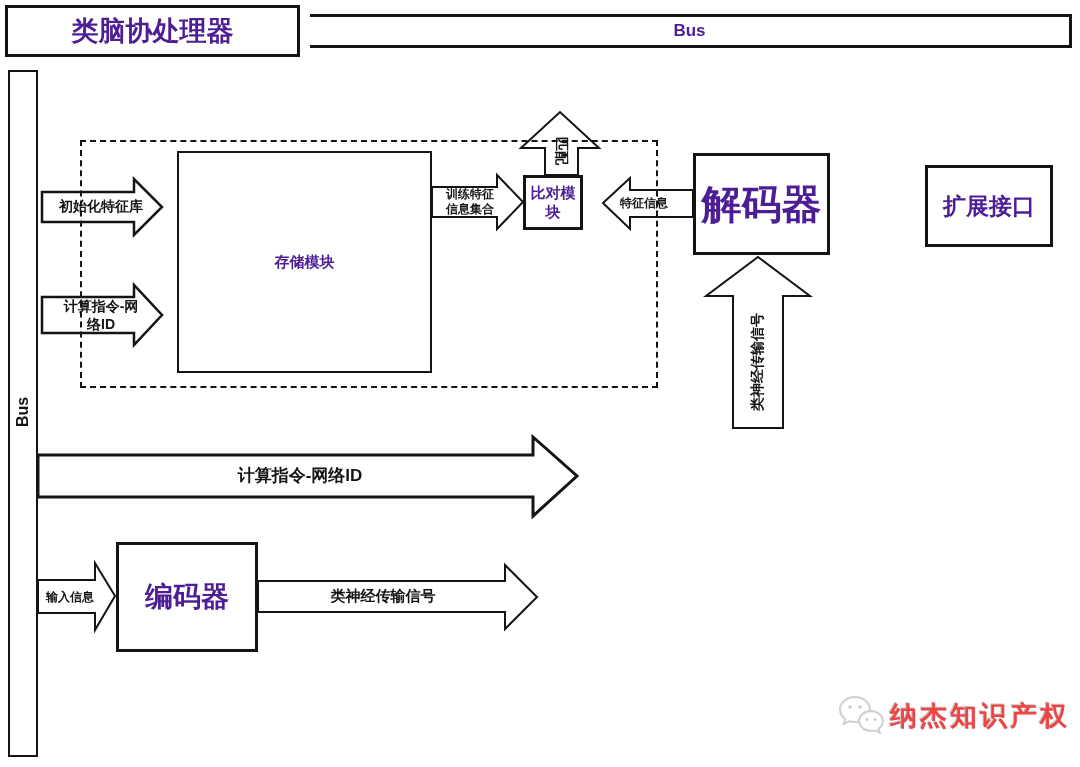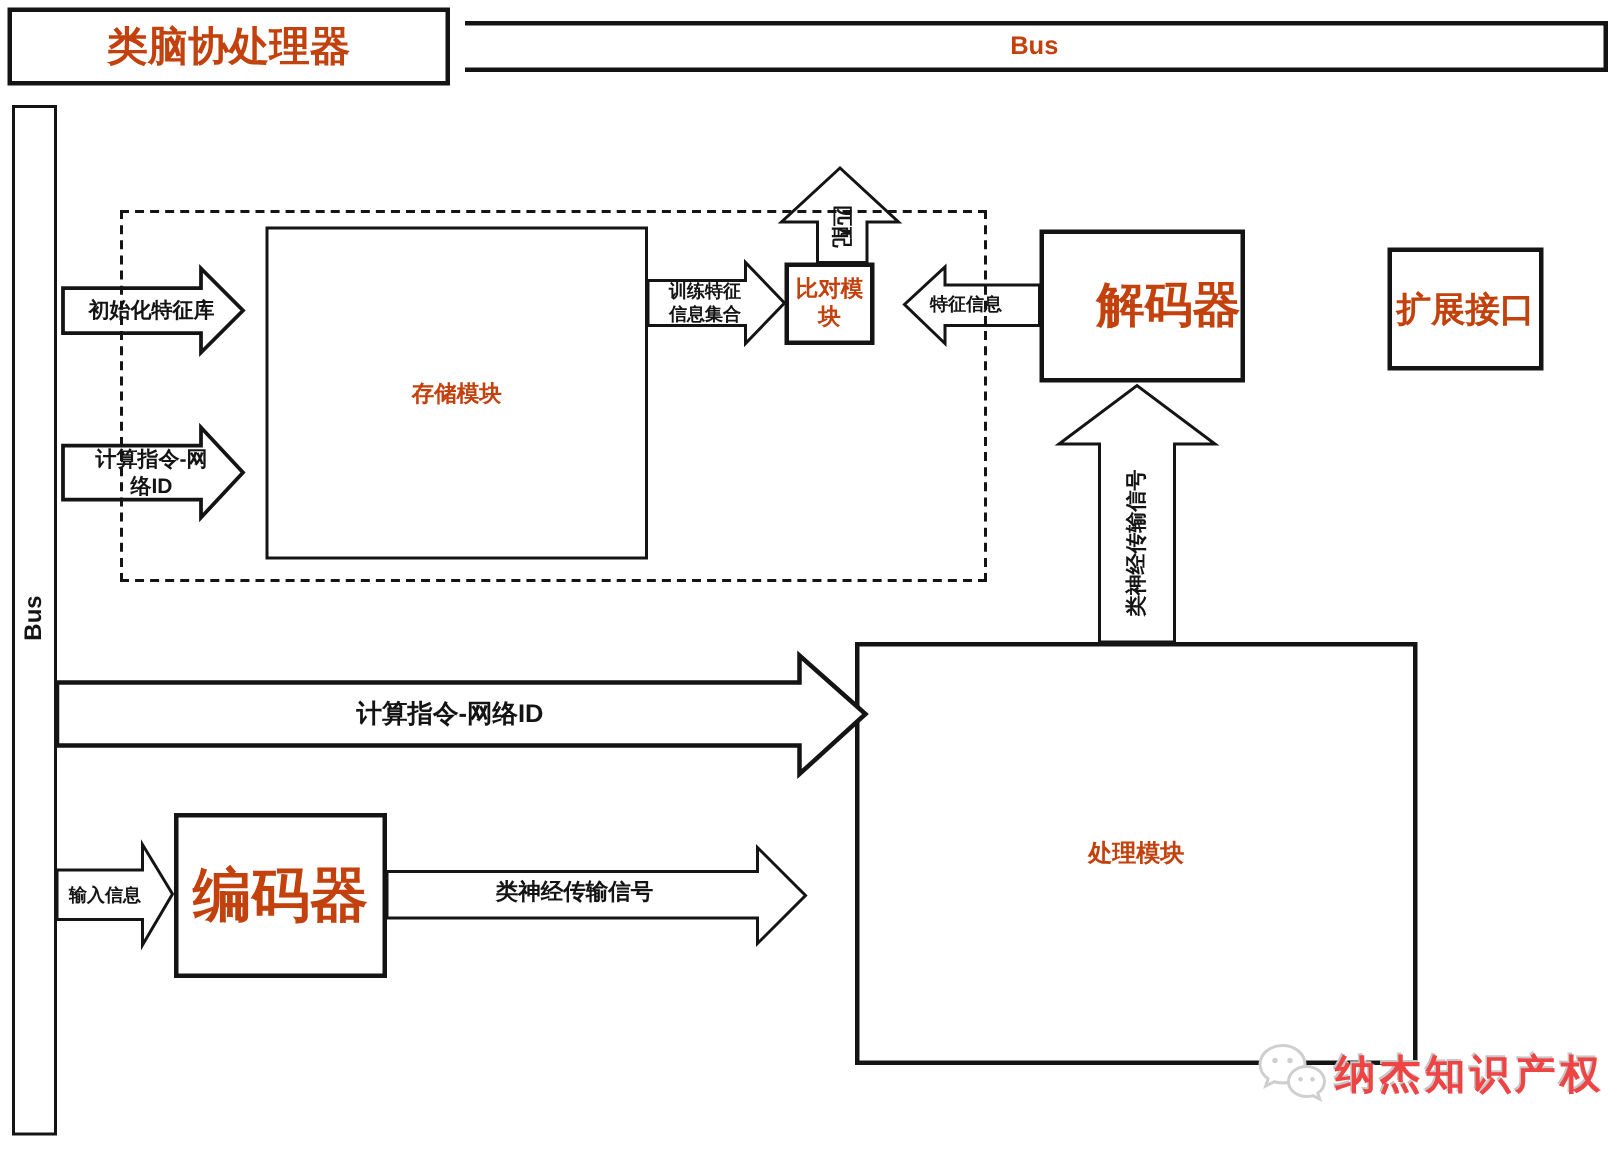--- a/index.html
+++ b/index.html
@@ -3,21 +3,21 @@
 <meta charset="utf-8">
 <style>
   html,body{margin:0;padding:0;background:#ffffff;}
   #canvas{
     position:relative;width:1080px;height:767px;background:#ffffff;overflow:hidden;
     font-family:"Liberation Sans","DejaVu Sans",sans-serif;color:#111;
   }
   .box{
     position:absolute;background:#ffffff;border:2px solid #141414;
     display:flex;align-items:center;justify-content:center;text-align:center;
-    box-sizing:border-box;font-weight:bold;color:#c2410c;
+    box-sizing:border-box;font-weight:bold;color:#4c1d95;
   }
   .prelined{white-space:pre-line;}
   .lbl{
     position:absolute;font-weight:bold;color:#141414;text-align:center;
     white-space:pre-line;line-height:1.25;transform:translate(-50%,-50%);
   }
   .rot-ccw{transform:translate(-50%,-50%) rotate(-90deg);white-space:nowrap;}
   .rot-cw{transform:translate(-50%,-50%) rotate(90deg);white-space:nowrap;}
   svg.arrows{position:absolute;left:0;top:0;z-index:4;}
   .dashedbox{
@@ -52,33 +52,30 @@
 
   <div class="box" style="left:177px;top:151px;width:255px;height:222px;border-width:2px;font-size:15px;">
     <span>存储模块</span>
   </div>
 
   <div class="box prelined" style="left:523px;top:175px;width:60px;height:55px;border-width:3px;font-size:15px;line-height:1.25;">
     <span class="prelined">比对模
 块</span>
   </div>
 
-  <div class="box" style="left:693px;top:153px;width:137px;height:102px;border-width:3px;font-size:32px;justify-content:flex-end;">
+  <div class="box" style="left:693px;top:153px;width:137px;height:102px;border-width:3px;font-size:40px;">
     <span>解码器</span>
   </div>
 
-  <div class="box" style="left:925px;top:165px;width:104px;height:82px;border-width:3px;font-size:23px;">
+  <div class="box" style="left:925px;top:165px;width:128px;height:82px;border-width:3px;font-size:23px;">
     <span>扩展接口</span>
   </div>
 
-  <div class="box" style="left:570px;top:428px;width:375px;height:282px;border-width:3px;font-size:16px;">
-    <span>处理模块</span>
-  </div>
 
-  <div class="box" style="left:116px;top:542px;width:142px;height:110px;border-width:3px;font-size:39px;">
+  <div class="box" style="left:116px;top:542px;width:142px;height:110px;border-width:3px;font-size:28px;">
     <span>编码器</span>
   </div>
 
   <svg class="arrows" width="1080" height="767" viewBox="0 0 1080 767">
     <polygon points="42,192 134,192 134,179 162,207 134,235 134,222 42,222" fill="#fff" stroke="#141414" stroke-width="2.5"></polygon>
     <polygon points="42,297 134,297 134,285 162,315 134,345 134,333 42,333" fill="#fff" stroke="#141414" stroke-width="2.5"></polygon>
     <polygon points="432,187 497,187 497,175 523,202 497,229 497,217 432,217" fill="#fff" stroke="#141414" stroke-width="2"></polygon>
     <polygon points="693,190 630,190 630,178 603,203 630,229 630,217 693,217" fill="#fff" stroke="#141414" stroke-width="2"></polygon>
     <polygon points="545,175 545,148 521,148 560,112 599,148 578,148 578,175" fill="#fff" stroke="#141414" stroke-width="2"></polygon>
     <polygon points="733,428 733,296 706,296 758,257 810,296 783,296 783,428" fill="#fff" stroke="#141414" stroke-width="2"></polygon>

